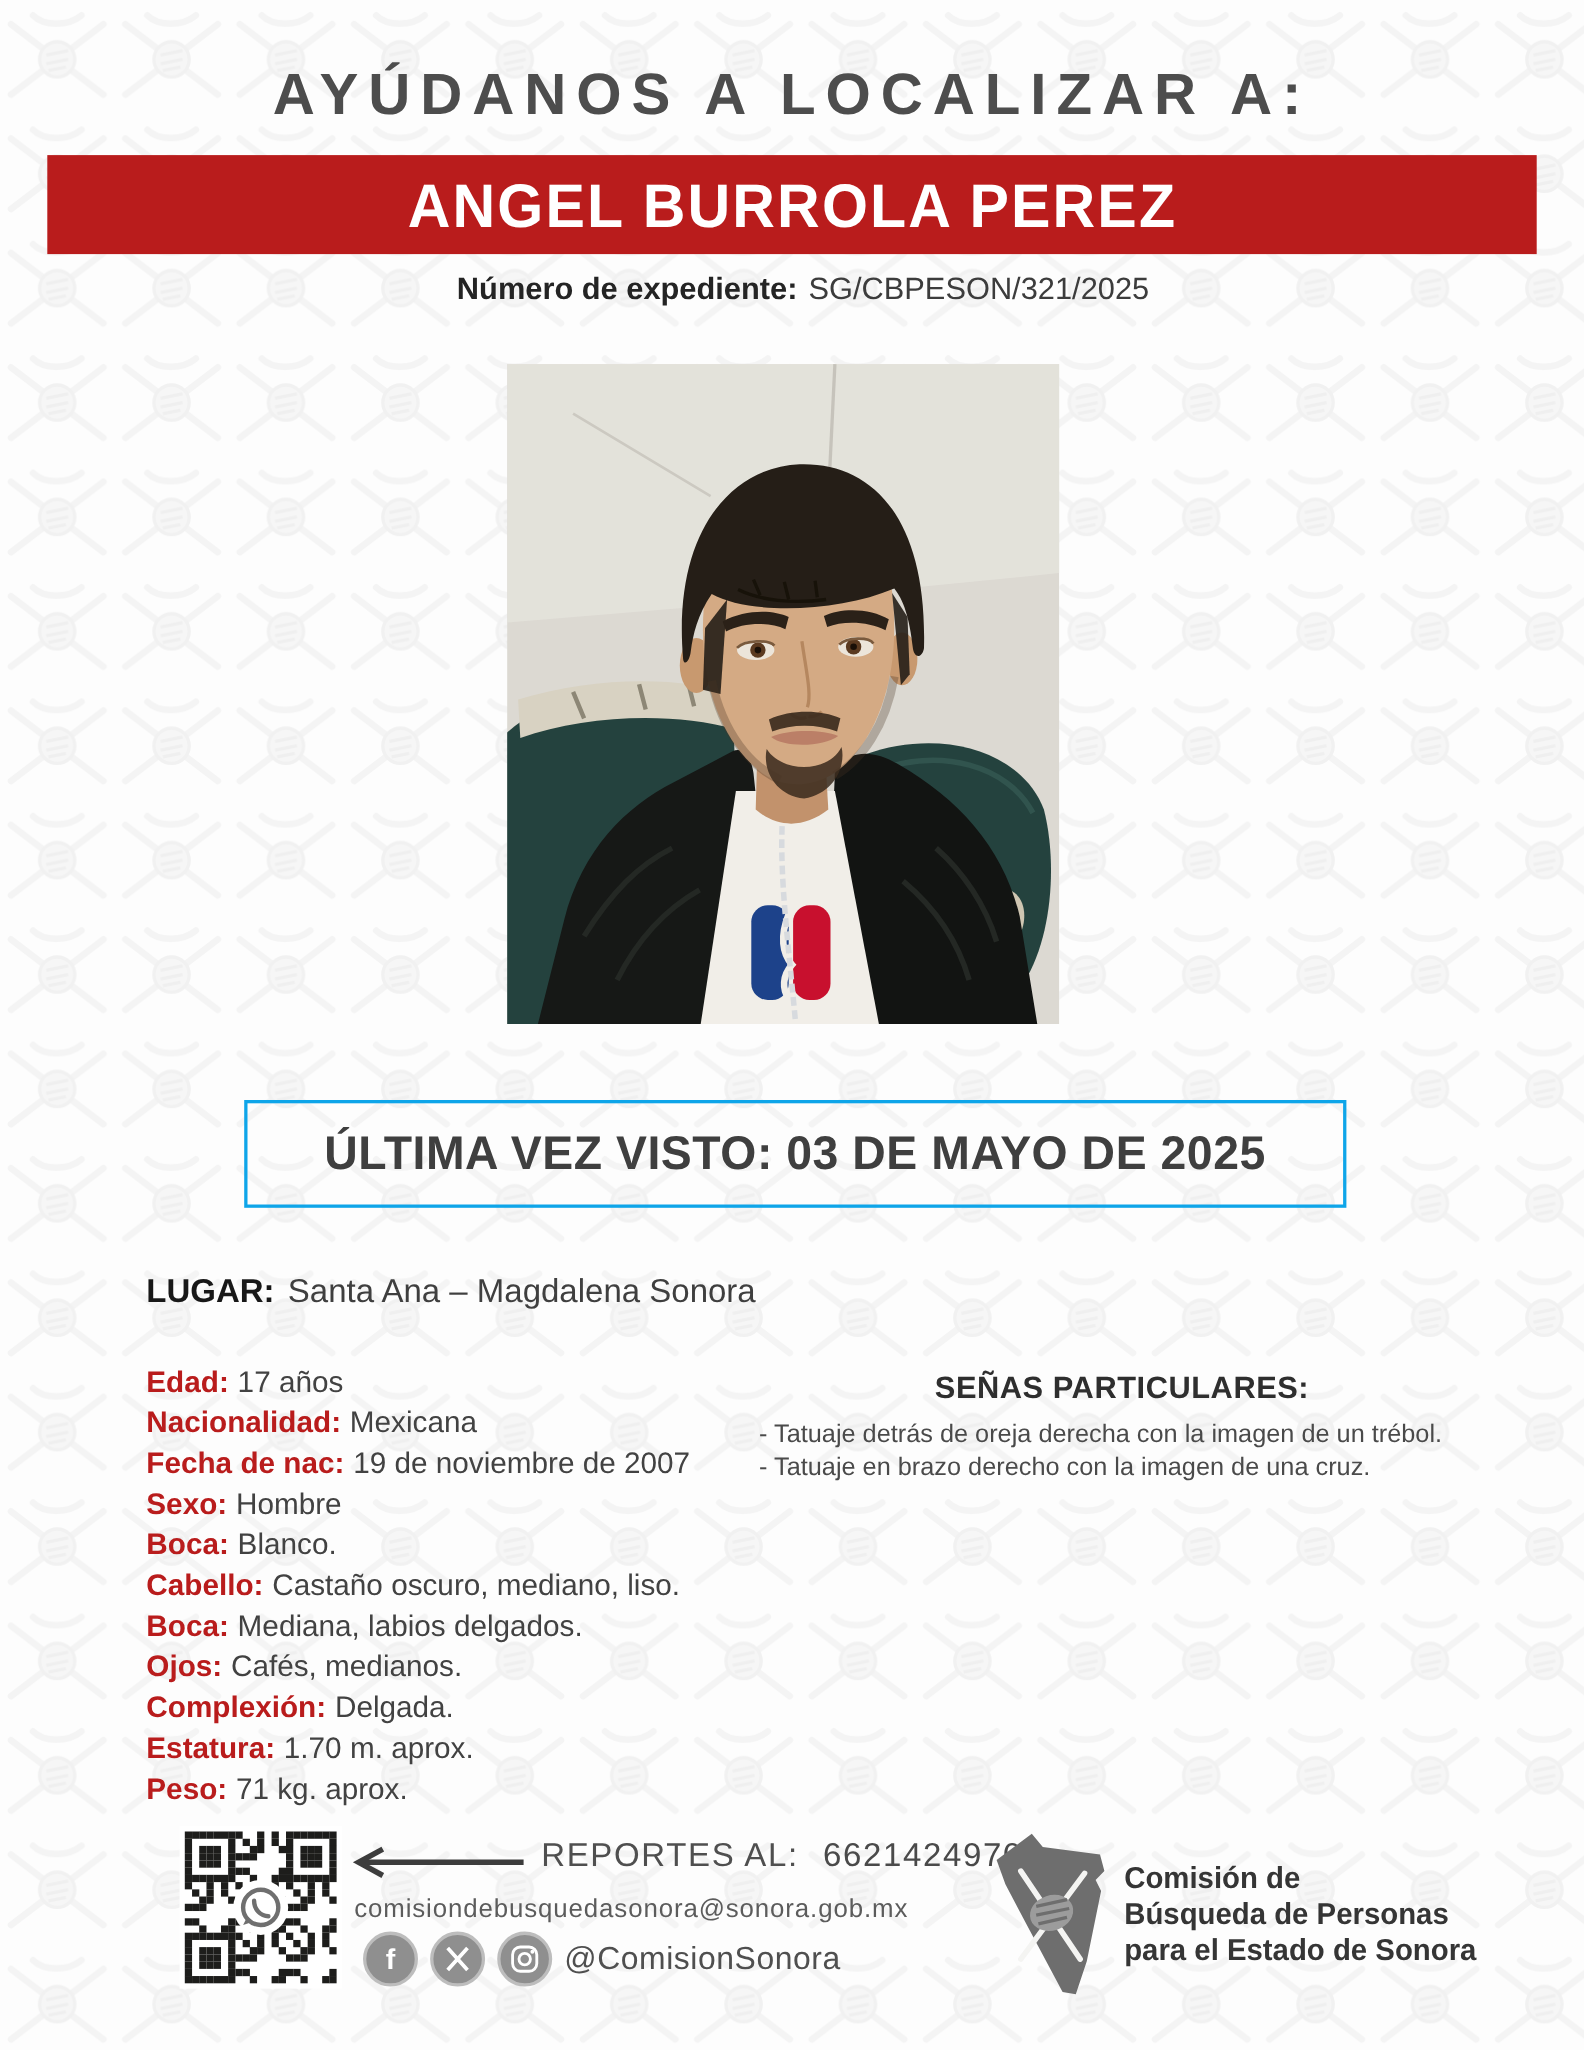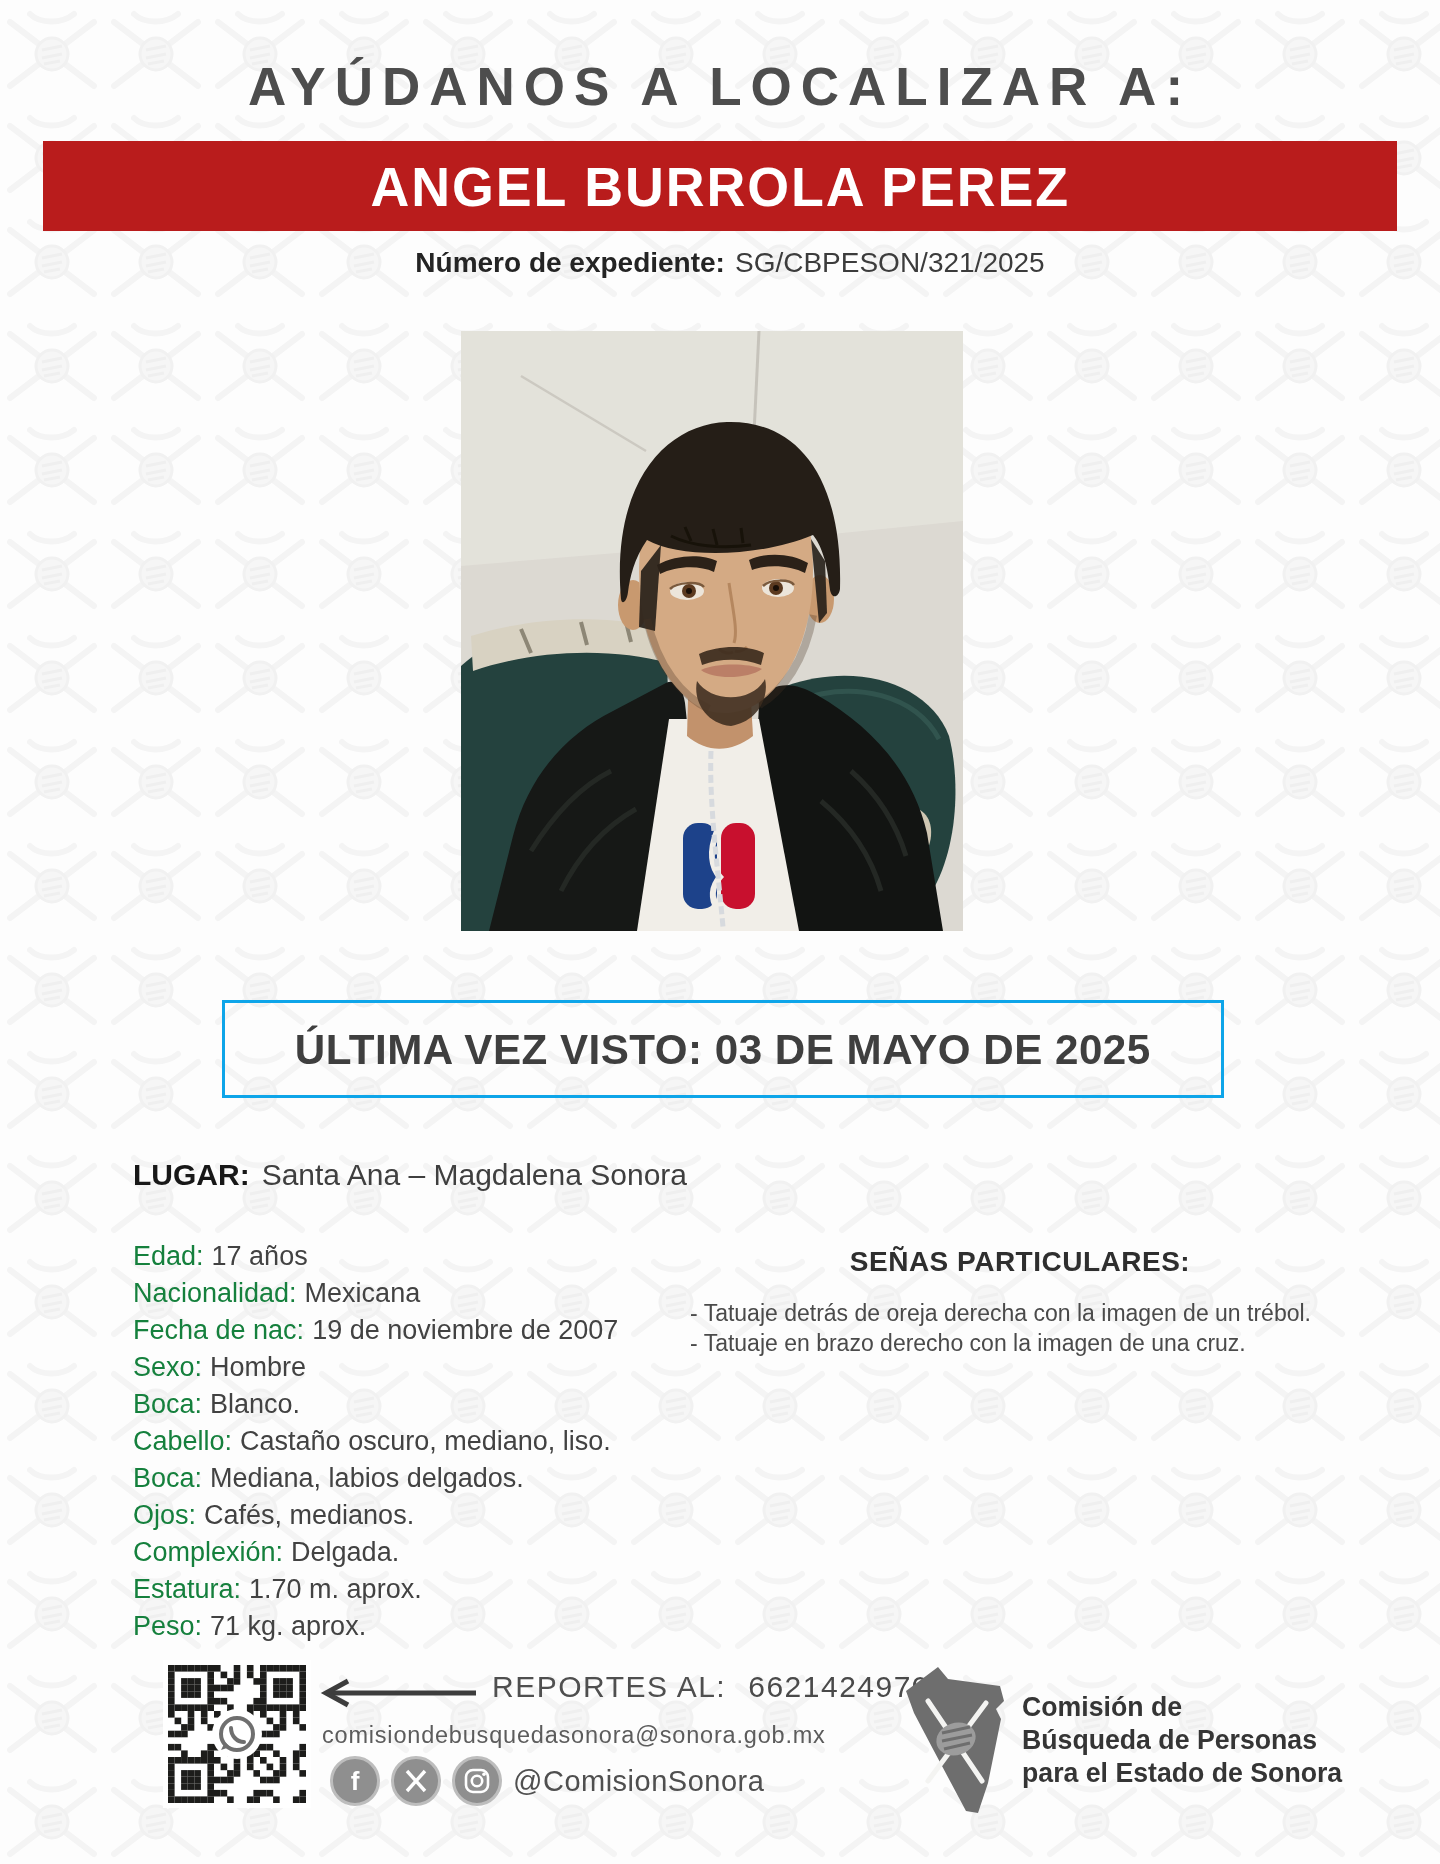--- a/index.html
+++ b/index.html
@@ -21,25 +21,25 @@
 
   .lastseen{position:absolute;left:222px;top:1000px;width:996px;height:92px;
     border:3px solid #0ea5e9;display:flex;align-items:center;justify-content:center;}
   .lastseen span{font-size:43px;font-weight:bold;color:#3f3f3f;letter-spacing:.5px;transform:scaleX(.98);}
 
   .lugar{position:absolute;left:133px;top:1158px;font-size:30px;color:#3f3f3f;}
   .lugar .lbl{font-weight:bold;color:#181818;margin-right:12px;}
 
   .details{position:absolute;left:133px;top:1238px;width:580px;}
   .drow{font-size:27px;line-height:37px;color:#424242;}
-  .drow .dlabel{font-weight:normal;color:#15803d;margin-right:8px;}
+  .drow .dlabel{font-weight:bold;color:#b91c1c;margin-right:8px;}
 
   .senas{position:absolute;left:690px;top:1246px;width:660px;}
   .senas .stitle{font-size:28px;font-weight:bold;color:#2e2e2e;text-align:center;letter-spacing:.5px;}
-  .senas .sitems{margin-top:20px;font-size:23px;line-height:30px;color:#4a4a4a;}
+  .senas .sitems{margin-top:10px;font-size:23px;line-height:30px;color:#4a4a4a;}
 
   .qr{position:absolute;left:163px;top:1660px;width:148px;height:148px;}
   .arrow{position:absolute;left:316px;top:1678px;}
   .reports{position:absolute;left:492px;top:1670px;font-size:30px;color:#4f4f4f;letter-spacing:1.5px;white-space:nowrap;}
   .reports .phone{margin-left:22px;color:#4a4a4a;}
   .email{position:absolute;left:322px;top:1722px;font-size:23.5px;color:#5c5c5c;letter-spacing:.8px;}
   .social{position:absolute;left:330px;top:1750px;display:flex;align-items:center;height:62px;}
   .sicon{width:50px;height:50px;border-radius:50%;background:#8f8f8f;border:3px solid #bdbdbd;
     box-sizing:border-box;display:flex;align-items:center;justify-content:center;margin-right:11px;}
   .sicon .g{color:#fff;font-weight:bold;font-size:26px;line-height:1;}

